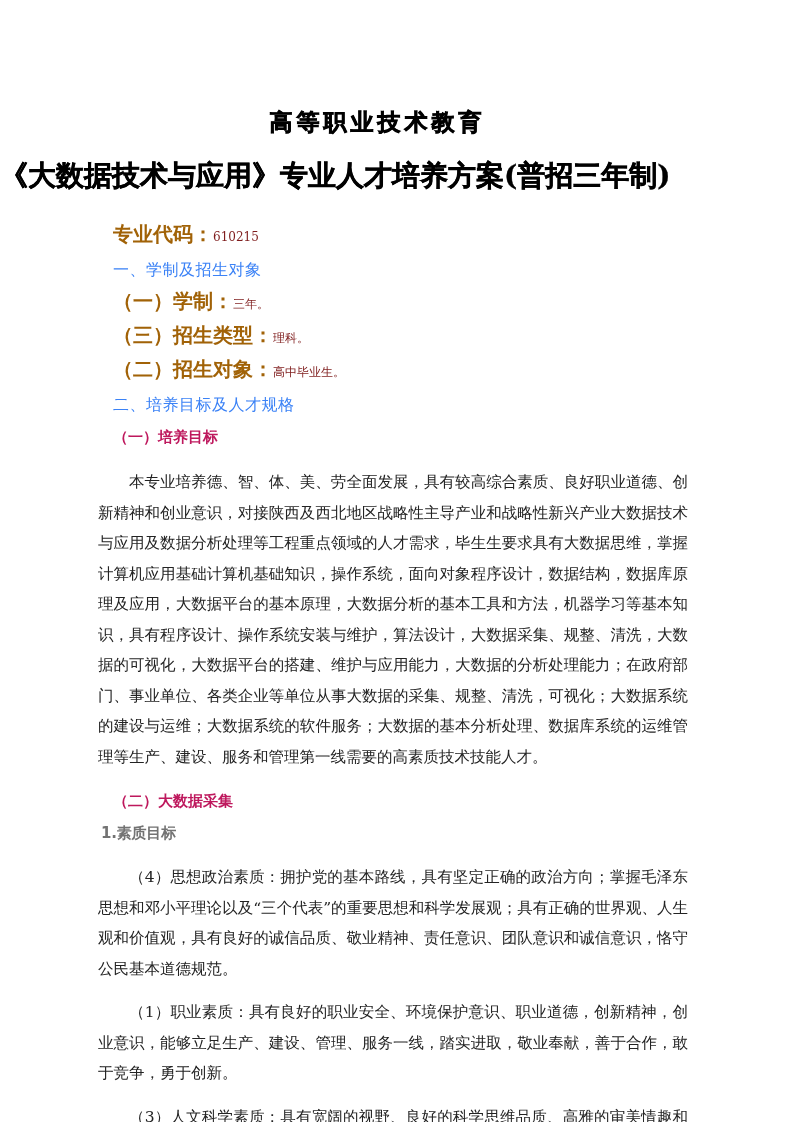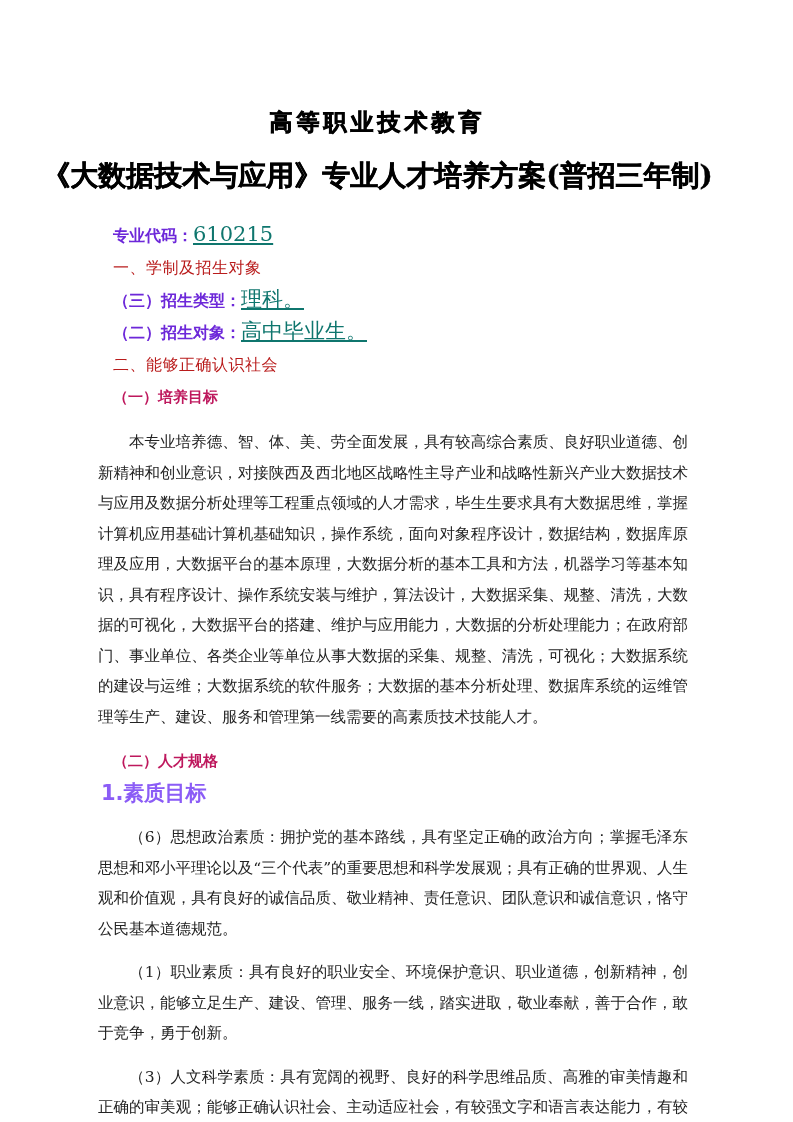--- a/index.html
+++ b/index.html
@@ -40,21 +40,21 @@
     font-size: 23px;
     font-weight: bold;
     color: #000000;
     letter-spacing: 4px;
     margin: 0;
     padding-top: 107px;
     line-height: 30px;
     -webkit-text-stroke: 0.7px #000;
   }
   .doc-title-2 {
-    text-align: center;
+    text-align: left;
     font-family: "DejaVu Serif", "Liberation Serif", serif;
     font-size: 28px;
     font-weight: bold;
     color: #000000;
     letter-spacing: 0px;
     margin: 0;
     padding-top: 20px;
     line-height: 38px;
     white-space: nowrap;
     -webkit-text-stroke: 0.4px #000;
@@ -62,37 +62,36 @@
 
   
   .kv {
     margin: 0;
     line-height: 31px;
     padding-left: 28px;
   }
   .kv .k {
     font-family: "DejaVu Sans", "Liberation Sans", sans-serif;
     font-weight: bold;
-    font-size: 16px;
-    color: #6d28d9;
+    font-size: 20px;
+    color: #a16207;
   }
   .kv .v {
     font-family: "DejaVu Serif", "Liberation Serif", serif;
     font-weight: normal;
-    font-size: 21px;
-    color: #0f766e;
-    text-decoration: underline;
+    font-size: 12px;
+    color: #7f1d1d;
   }
 
   
   .h-num {
     font-family: "DejaVu Sans", "Liberation Sans", sans-serif;
     font-weight: normal;
     font-size: 16px;
-    color: #b91c1c;
+    color: #3b82f6;
     line-height: 33px;
     margin: 0;
     padding-left: 28px;
     letter-spacing: 0.5px;
   }
 
   
   .h-paren {
     font-family: "DejaVu Sans", "Liberation Sans", sans-serif;
     font-weight: bold;
@@ -100,22 +99,22 @@
     color: #be185d;
     line-height: 33px;
     margin: 0;
     padding-left: 28px;
   }
 
   
   .h-dot {
     font-family: "DejaVu Sans", "Liberation Sans", sans-serif;
     font-weight: bold;
-    font-size: 21px;
-    color: #8b5cf6;
+    font-size: 15px;
+    color: #737373;
     line-height: 31px;
     margin: 0;
     padding-left: 16px;
     letter-spacing: -0.2px;
   }
 
   
   .para {
     font-family: "DejaVu Serif", "Liberation Serif", serif;
     font-size: 15.5px;
@@ -138,40 +137,43 @@
   <h2 class="doc-title-2">《大数据技术与应用》专业人才培养方案(普招三年制)</h2>
 
   <div class="content" style="position:relative; margin-top:24px;">
 
     <p class="kv">
       <span class="k">专业代码：</span><span class="v">610215</span>
     </p>
 
     <p class="h-num">一、学制及招生对象</p>
 
+    <p class="kv">
+      <span class="k">（一）学制：</span><span class="v">三年。</span>
+    </p>
 
     <p class="kv">
       <span class="k">（三）招生类型：</span><span class="v">理科。</span>
     </p>
 
     <p class="kv">
       <span class="k">（二）招生对象：</span><span class="v">高中毕业生。</span>
     </p>
 
-    <p class="h-num">二、能够正确认识社会</p>
+    <p class="h-num">二、培养目标及人才规格</p>
 
     <p class="h-paren">（一）培养目标</p>
 
     <p class="para">本专业培养德、智、体、美、劳全面发展，具有较高综合素质、良好职业道德、创新精神和创业意识，对接陕西及西北地区战略性主导产业和战略性新兴产业大数据技术与应用及数据分析处理等工程重点领域的人才需求，毕生生要求具有大数据思维，掌握计算机应用基础计算机基础知识，操作系统，面向对象程序设计，数据结构，数据库原理及应用，大数据平台的基本原理，大数据分析的基本工具和方法，机器学习等基本知识，具有程序设计、操作系统安装与维护，算法设计，大数据采集、规整、清洗，大数据的可视化，大数据平台的搭建、维护与应用能力，大数据的分析处理能力；在政府部门、事业单位、各类企业等单位从事大数据的采集、规整、清洗，可视化；大数据系统的建设与运维；大数据系统的软件服务；大数据的基本分析处理、数据库系统的运维管理等生产、建设、服务和管理第一线需要的高素质技术技能人才。</p>
 
-    <p class="h-paren">（二）人才规格</p>
+    <p class="h-paren">（二）大数据采集</p>
 
     <p class="h-dot">1.素质目标</p>
 
-    <p class="para">（6）思想政治素质：拥护党的基本路线，具有坚定正确的政治方向；掌握毛泽东思想和邓小平理论以及“三个代表”的重要思想和科学发展观；具有正确的世界观、人生观和价值观，具有良好的诚信品质、敬业精神、责任意识、团队意识和诚信意识，恪守公民基本道德规范。</p>
+    <p class="para">（4）思想政治素质：拥护党的基本路线，具有坚定正确的政治方向；掌握毛泽东思想和邓小平理论以及“三个代表”的重要思想和科学发展观；具有正确的世界观、人生观和价值观，具有良好的诚信品质、敬业精神、责任意识、团队意识和诚信意识，恪守公民基本道德规范。</p>
 
     <p class="para">（1）职业素质：具有良好的职业安全、环境保护意识、职业道德，创新精神，创业意识，能够立足生产、建设、管理、服务一线，踏实进取，敬业奉献，善于合作，敢于竞争，勇于创新。</p>
 
     <p class="para">（3）人文科学素质：具有宽阔的视野、良好的科学思维品质、高雅的审美情趣和正确的审美观；能够正确认识社会、主动适应社会，有较强文字和语言表达能力，有较强的人际交往能力和自我发展能力。</p>
 
     <p class="para">（4）身体心理素质：具有健康的身体，良好的生活习惯，爱好体育运动，有一定的运动基础。具有健康积极的人生态度，良好的个性心理品质，有较强的心理调适能力和抗挫折能力。</p>
 
   </div>
 </div>
 

